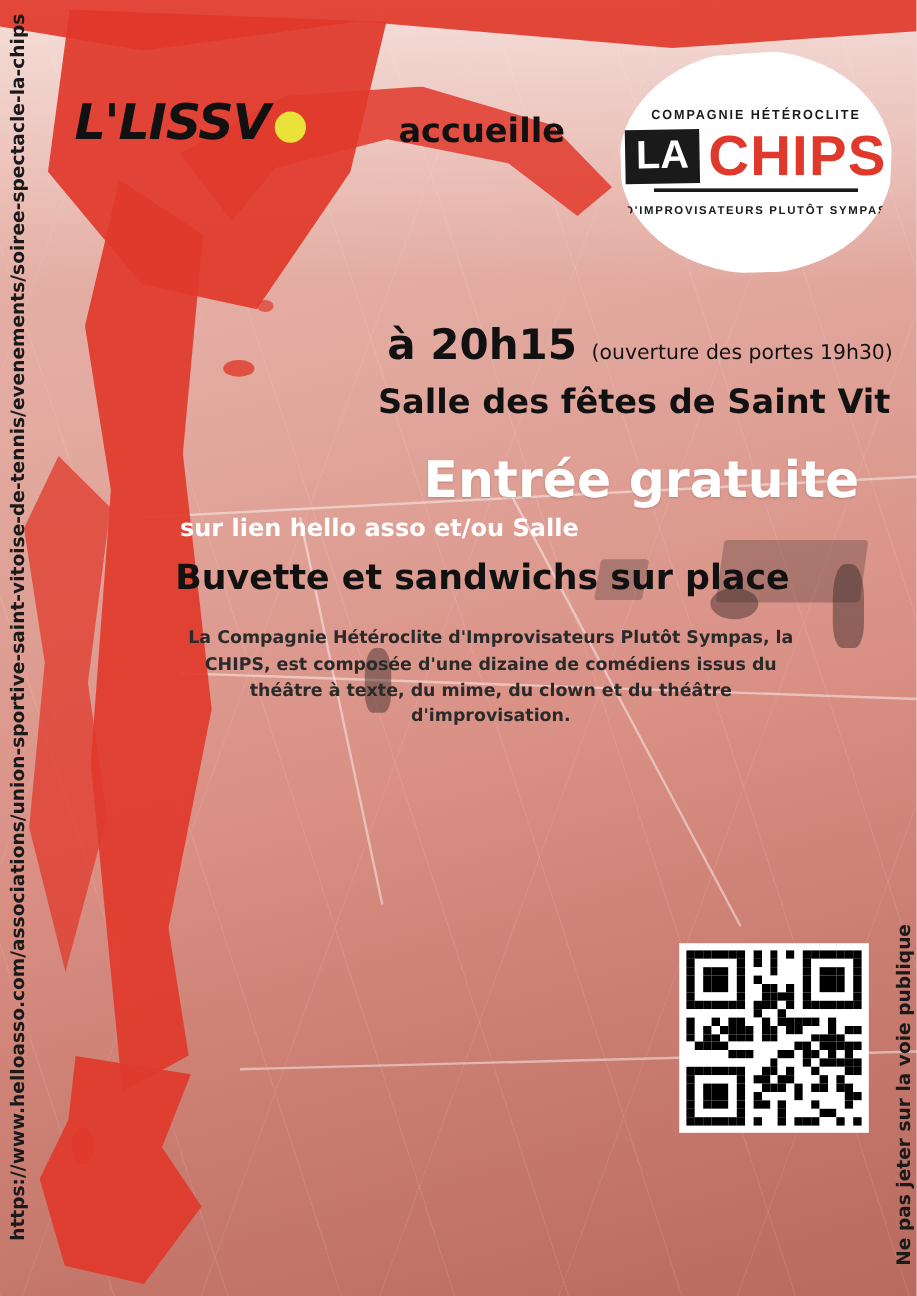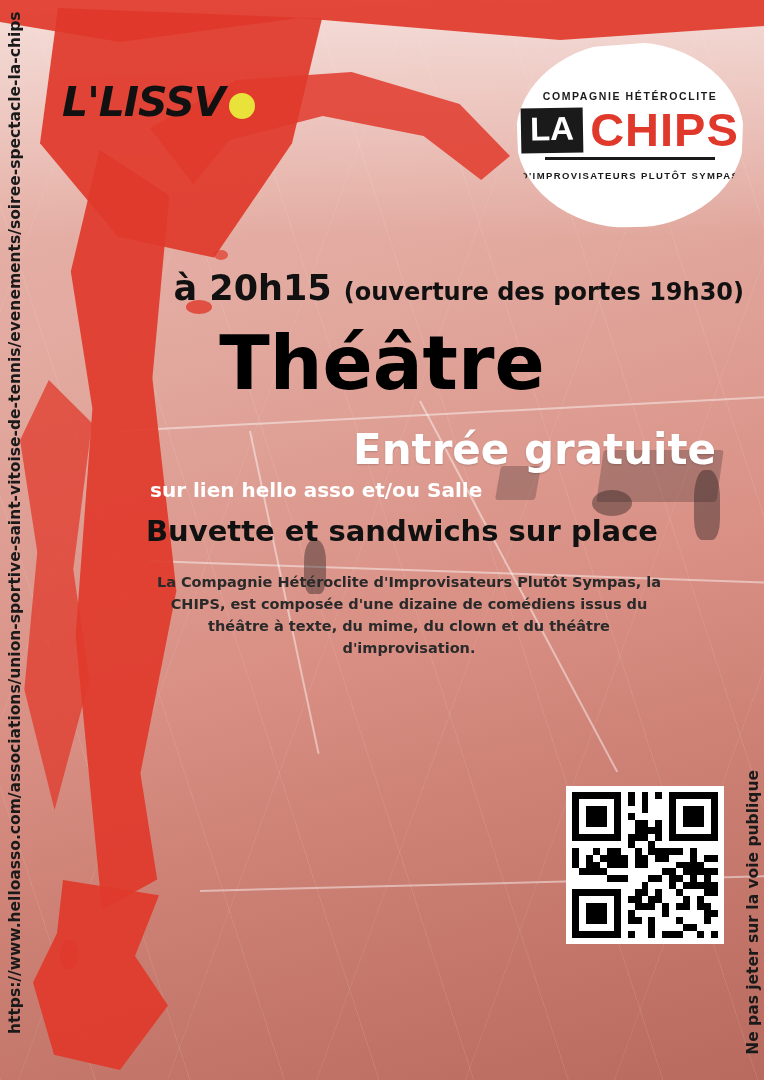--- a/index.html
+++ b/index.html
@@ -208,22 +208,22 @@
   .line-hour {
     text-align: right;
     padding-right: 20px;
     margin-top: 10px;
     font-family: "DejaVu Sans", sans-serif;
     font-weight: bold;
     font-size: 35px;
     color: #111;
   }
   .line-hour .sub {
-    font-size: 24px;
-    font-weight: bold;
+    font-size: 17px;
+    font-weight: normal;
   }
   .line-place {
     text-align: right;
     padding-right: 22px;
     margin-top: 10px;
     font-family: "DejaVu Sans", sans-serif;
     font-weight: bold;
     font-size: 28px;
     color: #111;
   }
@@ -362,39 +362,40 @@
   <div class="paint p-foot"></div>
   <div class="paint p-speck1"></div>
   <div class="paint p-speck2"></div>
   <div class="paint p-speck3"></div>
 
   <div class="header">
     <div class="lissv-logo">
       <span class="lissv-text">L'LISSV</span>
       <span class="lissv-ball"></span>
     </div>
+    <div class="accueille">accueille</div>
 
     <div class="chips-logo">
       <div class="chips-top-arc">COMPAGNIE HÉTÉROCLITE</div>
       <div class="chips-main">
         <span class="chips-la">LA</span>
         <span class="chips-word">CHIPS</span>
       </div>
       <div class="chips-rule"></div>
       <div class="chips-bottom-arc">D'IMPROVISATEURS PLUTÔT SYMPAS</div>
     </div>
   </div>
 
   <div class="content">
     <div class="line-hour">
       <span>à 20h15</span>
       <span class="sub">(ouverture des portes 19h30)</span>
     </div>
-
-    <div class="title-1">Théâtre</div>
+    <div class="line-place">Salle des fêtes de Saint Vit</div>
+
 
     <div class="free">Entrée gratuite</div>
     <div class="reserve-sub">sur lien hello asso et/ou Salle</div>
 
     <div class="info-line second">Buvette et sandwichs sur place</div>
 
     <div class="blurb">La Compagnie Hétéroclite d'Improvisateurs Plutôt Sympas, la CHIPS, est composée d'une dizaine de comédiens issus du théâtre à texte, du mime, du clown et du théâtre d'improvisation.</div>
   </div>
 
   <div class="qr-wrap">

